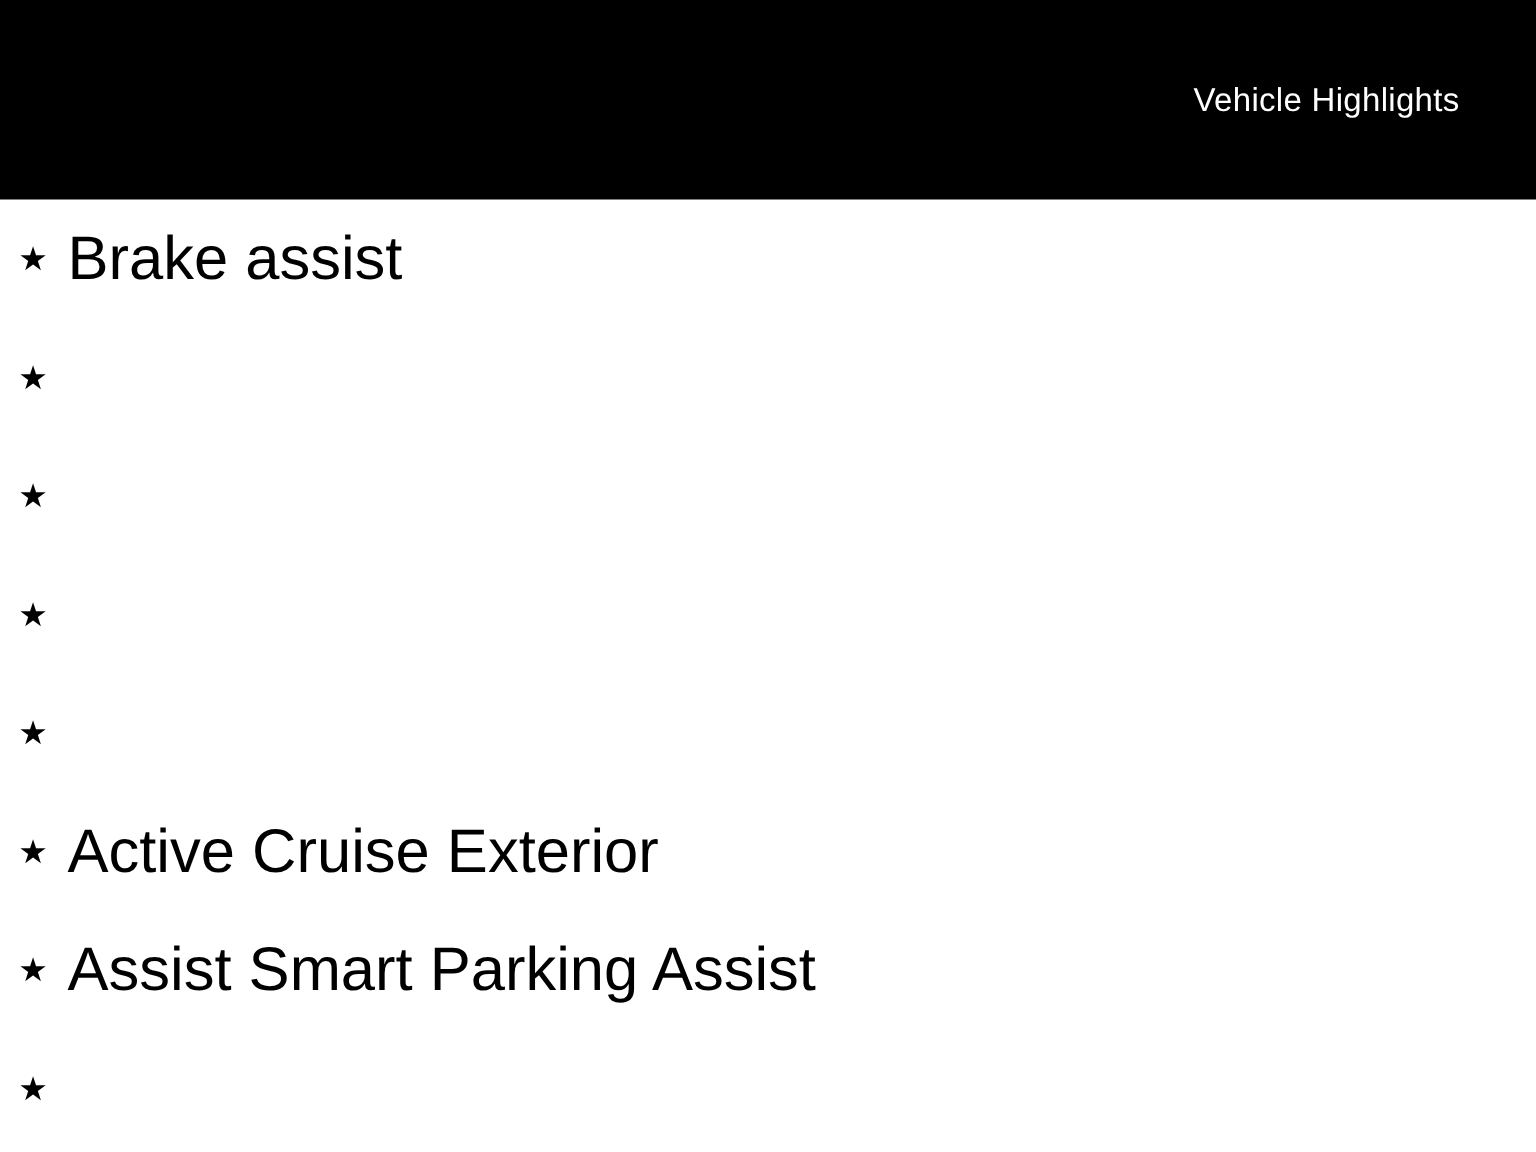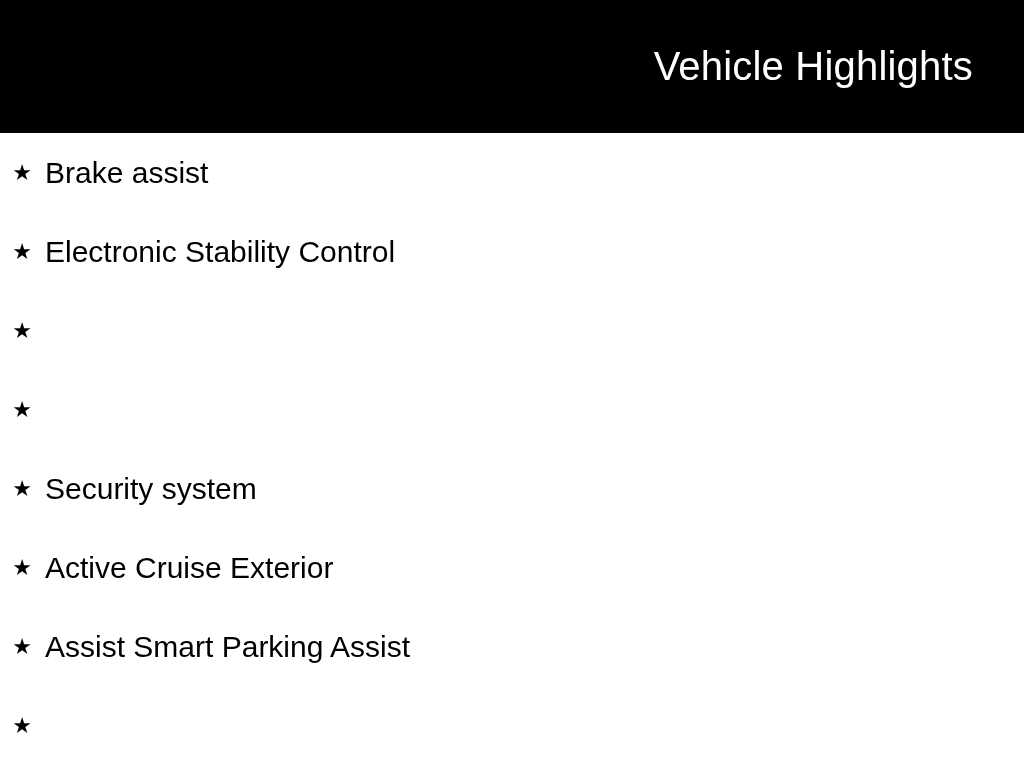--- a/index.html
+++ b/index.html
@@ -19,21 +19,21 @@
     width: 100%;
     height: 133px;
     background: #000000;
     display: flex;
     align-items: center;
     justify-content: flex-end;
     padding-right: 51px;
   }
   .header-title {
     color: #ffffff;
-    font-size: 40px;
+    font-size: 22px;
     font-weight: 400;
     letter-spacing: 0.2px;
     white-space: nowrap;
     margin-left: 26px;
   }
   .highlights-list {
     list-style: none;
     margin: 0;
     padding: 0;
   }
@@ -47,21 +47,21 @@
   .star {
     font-size: 22px;
     line-height: 1;
     width: 20px;
     display: inline-flex;
     justify-content: center;
     margin-right: 13px;
     color: #000000;
   }
   .item-label {
-    font-size: 30px;
+    font-size: 41px;
     font-weight: 400;
     color: #000000;
     white-space: nowrap;
   }
 </style>
 </head>
 <body>
 
 <div class="page">
 
@@ -69,31 +69,29 @@
     <div class="header-title">Vehicle Highlights</div>
   </div>
 
   <ul class="highlights-list">
     <li class="highlight-item">
       <span class="star">★</span>
       <span class="item-label">Brake assist</span>
     </li>
     <li class="highlight-item">
       <span class="star">★</span>
-      <span class="item-label">Electronic Stability Control</span>
     </li>
     <li class="highlight-item">
       <span class="star">★</span>
     </li>
     <li class="highlight-item">
       <span class="star">★</span>
     </li>
     <li class="highlight-item">
       <span class="star">★</span>
-      <span class="item-label">Security system</span>
     </li>
     <li class="highlight-item">
       <span class="star">★</span>
       <span class="item-label">Active Cruise Exterior</span>
     </li>
     <li class="highlight-item">
       <span class="star">★</span>
       <span class="item-label">Assist Smart Parking Assist</span>
     </li>
     <li class="highlight-item">

